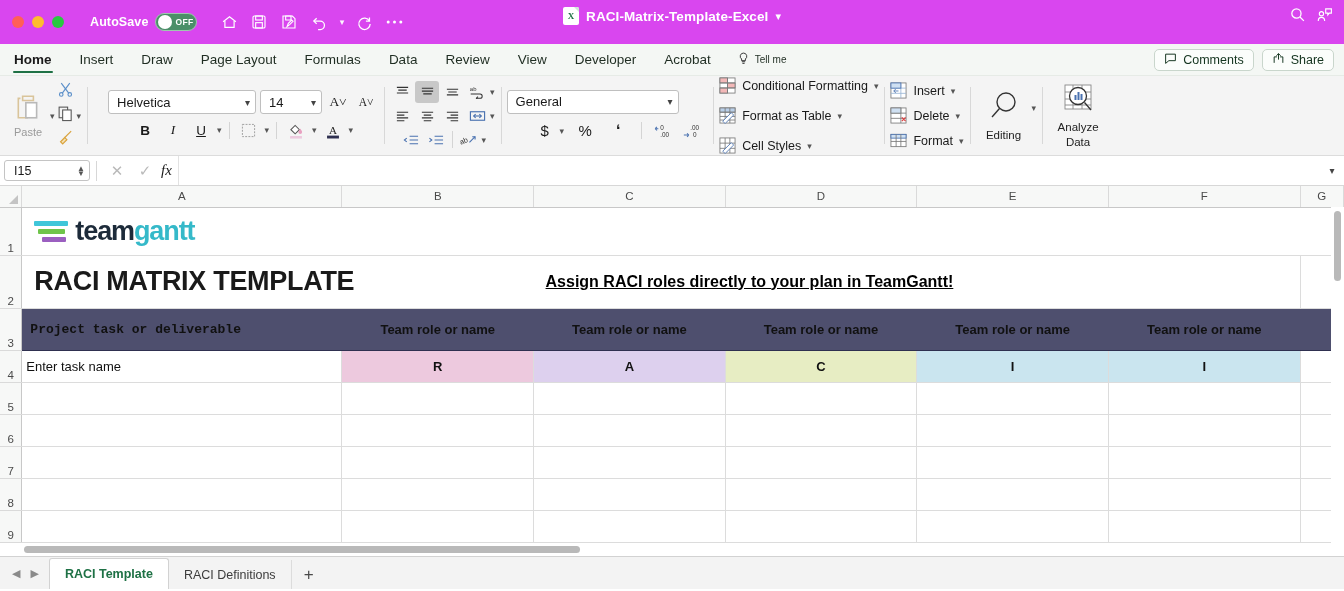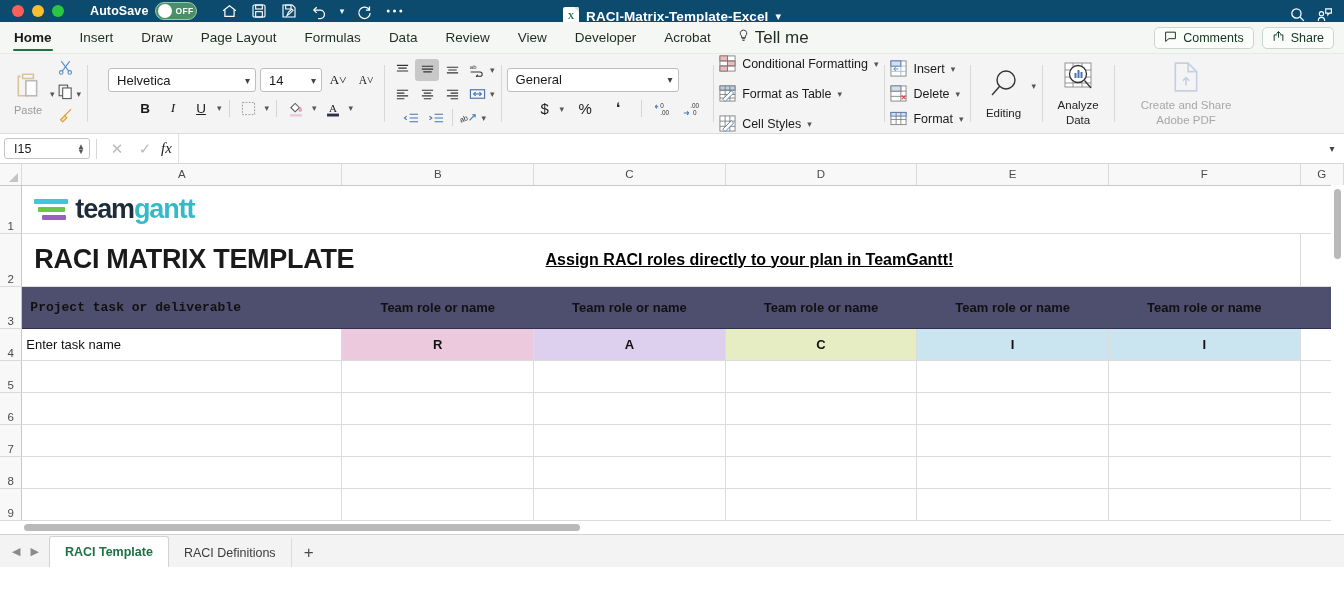--- a/index.html
+++ b/index.html
@@ -6,21 +6,21 @@
   html, body {
     width: 1344px; height: 591px;
     overflow: hidden;
     font-family: "Liberation Sans", sans-serif;
     background: #fff;
     -webkit-font-smoothing: antialiased;
   }
 
   
   .titlebar {
-    height: 22px; background: #0c4a6e;
+    height: 44px; background: #d946ef;
     display: flex; align-items: center;
     position: relative; color: #fff;
   }
   .traffic { display: flex; gap: 8px; padding-left: 12px; align-items: center; }
   .dot { width: 12px; height: 12px; border-radius: 50%; }
   .dot.r { background: #ff5f57; }
   .dot.y { background: #febc2e; }
   .dot.g { background: #28c840; }
   .autosave-wrap { display: flex; align-items: center; gap: 7px; margin-left: 26px; }
   .autosave-label { font-size: 12.5px; font-weight: bold; color: #fff; letter-spacing: .1px; }
@@ -65,21 +65,21 @@
   }
   .rtab {
     display: flex; align-items: center; padding: 0 14px;
     font-size: 13.5px; color: #1f2d22; position: relative; white-space: nowrap;
   }
   .rtab.active { font-weight: bold; color: #1a1a1a; }
   .rtab.active::after {
     content: ""; position: absolute; left: 13px; right: 13px; bottom: 2px;
     height: 2.5px; background: #1e7145; border-radius: 2px;
   }
-  .tellme { display: flex; align-items: center; gap: 5px; padding: 0 12px; font-size: 17px; color: #1f2d22; }
+  .tellme { display: flex; align-items: center; gap: 5px; padding: 0 12px; font-size: 10px; color: #1f2d22; }
   .tabs-right { margin-left: auto; display: flex; align-items: center; gap: 8px; padding-right: 10px; }
   .pillbtn {
     display: flex; align-items: center; gap: 6px;
     border: 1px solid #c9d6cc; border-radius: 5px; background: #fbfdfb;
     height: 22px; padding: 0 9px; font-size: 12.5px; color: #14341f;
   }
 
   
   .ribbon {
     height: 80px; background: #f4f4f4;
@@ -651,34 +651,20 @@
           <rect x="16.5" y="9" width="2" height="8" fill="#4a72b0" stroke="none"></rect>
           <rect x="19.5" y="11" width="2" height="6" fill="#4a72b0" stroke="none"></rect>
           <path d="M23.5 19.5L30 27" stroke="#333" stroke-width="1.3"></path>
         </svg>
       </span>
       <span class="blbl">Analyze</span>
       <span class="blbl">Data</span>
     </div>
   </div>
 
-  <div class="grp">
-    <div class="bigbtn dim" style="width:132px;">
-      <span>
-        <svg width="30" height="32" viewBox="0 0 26 30" fill="none" stroke="#c5cfe4" stroke-width="1.5">
-            <path d="M3 2h12l8 8v18H3z"></path>
-            <path d="M15 2v8h8"></path>
-            <path d="M13 23v-7"></path>
-            <path d="M10 18.5l3-3 3 3"></path>
-          </svg>
-      </span>
-      <span class="blbl">Create and Share</span>
-      <span class="blbl">Adobe PDF</span>
-    </div>
-  </div>
 </div>
 
 <div class="formula-bar">
   <div class="namebox">
     <span>I15</span>
     <span class="spin">
         <span>▲</span>
         <span>▼</span>
       </span>
   </div>

